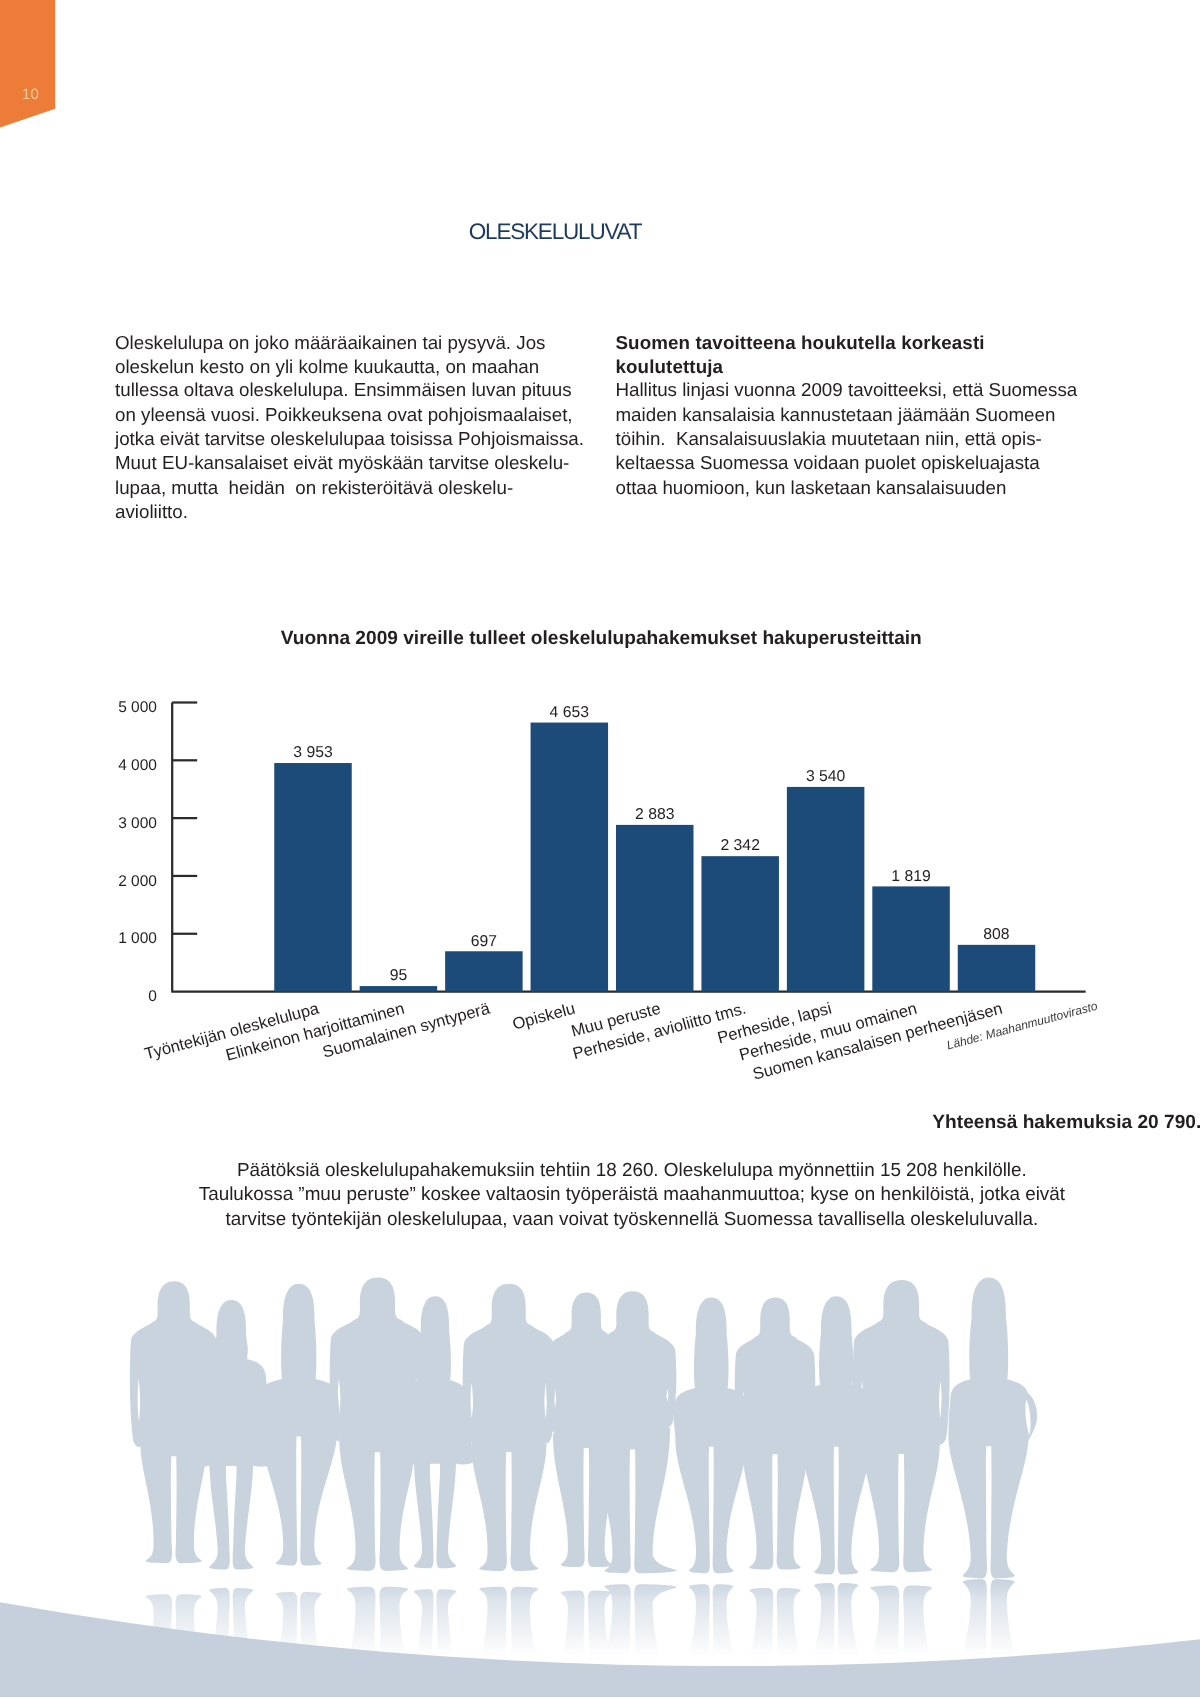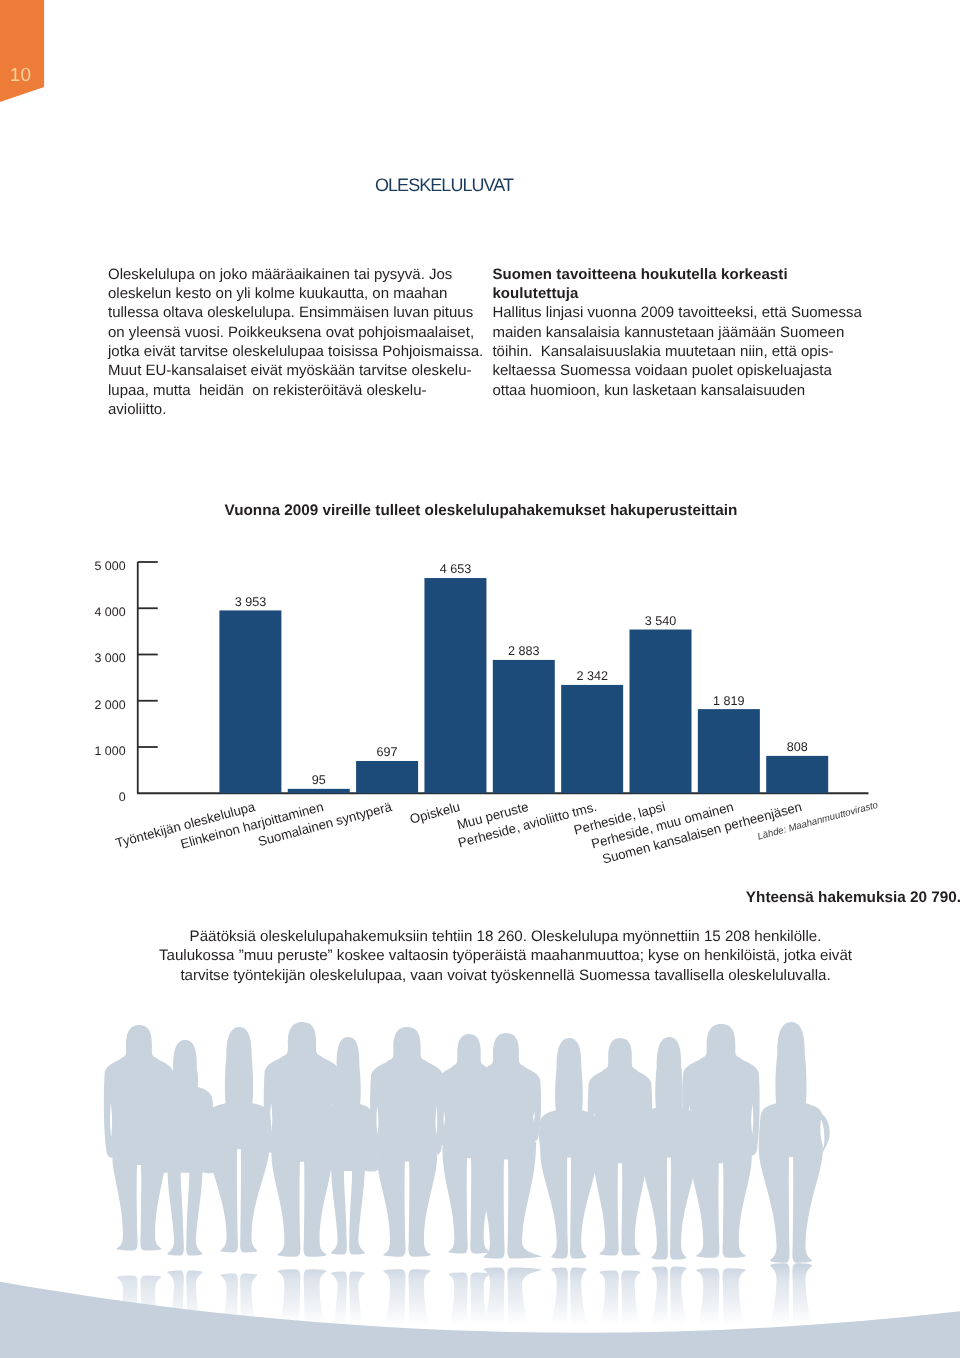--- a/index.html
+++ b/index.html
@@ -6,31 +6,31 @@
   html,body{margin:0;padding:0;}
   body{width:960px;height:1358px;background:#ffffff;position:relative;overflow:hidden;
        font-family:"Liberation Sans",sans-serif;color:#231f20;
        -webkit-font-smoothing:antialiased;text-rendering:geometricPrecision;}
   svg text{-webkit-font-smoothing:antialiased;}
   .page{position:absolute;left:0;top:0;width:960px;height:1358px;overflow:hidden;}
 
   
   #corner-tab{position:absolute;left:0;top:0;}
   #corner-num{position:absolute;left:0;top:70px;width:31px;text-align:right;
-      color:#fcd09c;font-size:19px;font-weight:400;line-height:11.5px;}
+      color:#fcd09c;font-size:12px;font-weight:400;line-height:11.5px;}
 
   
   #page-title{position:absolute;left:375px;top:175.5px;font-size:18px;color:#1b3a5c;
       letter-spacing:-0.95px;font-weight:400;line-height:1;white-space:nowrap;text-align:right;}
 
   
   .col{position:absolute;font-size:15px;color:#231f20;}
   .col .ln{display:block;height:19.4px;line-height:19.4px;white-space:pre;}
   .col .ln.b{font-weight:700;letter-spacing:0.09px;}
-  #col-left{left:108px;top:264.5px;}
+  #col-left{left:92px;top:264.5px;}
   #col-right{left:492.4px;top:264.5px;}
 
   
   #chart-svg{position:absolute;left:0;top:480px;}
   #chart-title{position:absolute;left:0;top:502.5px;width:962px;text-align:center;
       font-size:15.3px;font-weight:700;color:#231f20;line-height:1;}
 
   
   #total-line{position:absolute;left:0;top:889.5px;width:961px;text-align:right;
       font-size:15.3px;font-weight:700;color:#231f20;line-height:1;}

